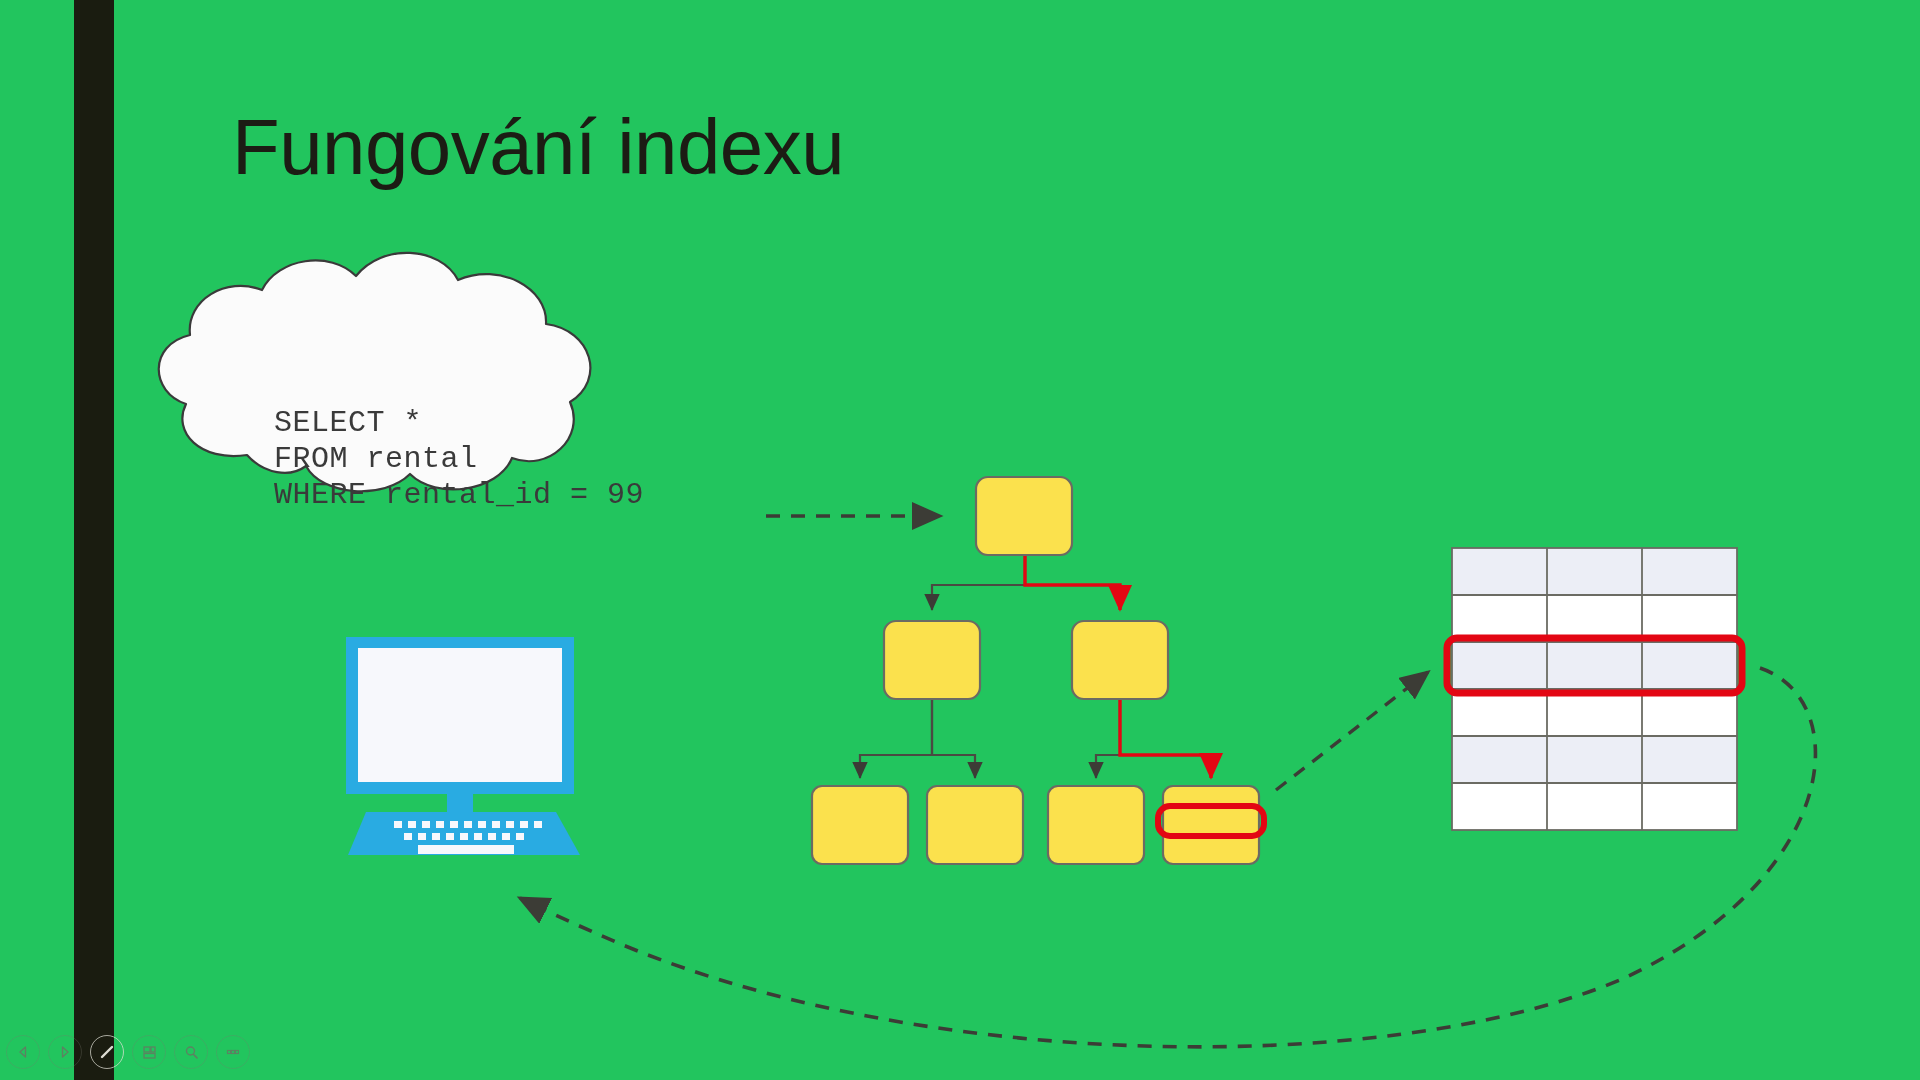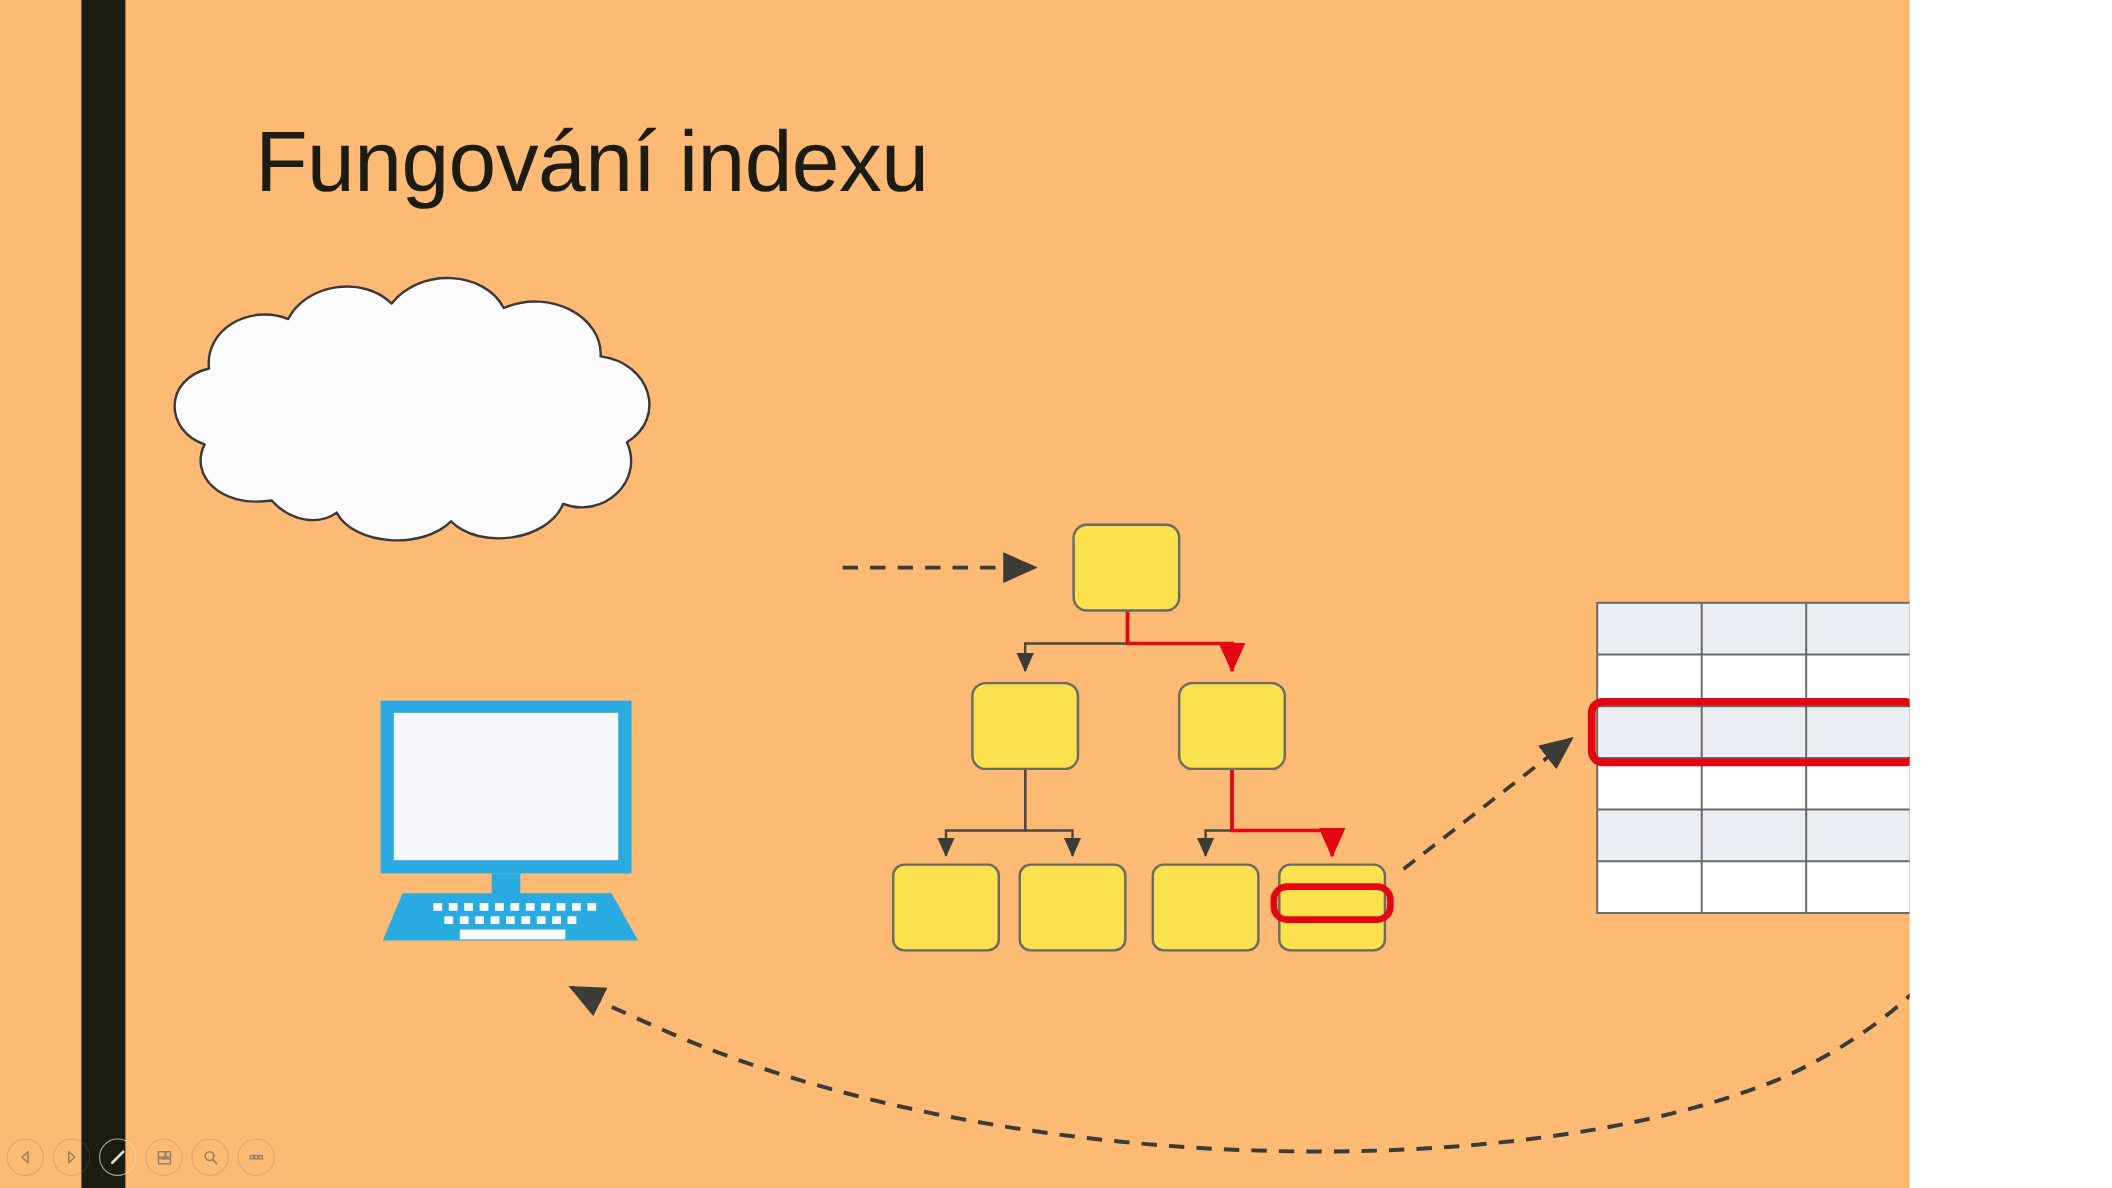--- a/index.html
+++ b/index.html
@@ -9,23 +9,23 @@
     background: #ffffff;
   }
   body {
     width: 1920px;
     height: 1080px;
     overflow: hidden;
     font-family: "Liberation Sans", sans-serif;
   }
   #slide {
     position: relative;
-    width: 1736px;
-    height: 1080px;
-    background: #fdba74;
+    width: 1920px;
+    height: 1080px;
+    background: #22c55e;
     overflow: hidden;
   }
   
   #left-stripe {
     position: absolute;
     left: 74px;
     top: 0;
     width: 40px;
     height: 1080px;
     background: #1a1c10;
@@ -231,20 +231,23 @@
     </g>
 
     <g>
       <path d="M 1760 668
                C 1855 700, 1840 880, 1620 980
                C 1380 1080, 900 1070, 600 935
                C 570 922, 540 908, 520 898" fill="none" stroke="#3c3c36" stroke-width="3.6" stroke-dasharray="14 11" marker-end="url(#arrowDark)"></path>
     </g>
   </svg>
 
+  <div id="sql-text">SELECT *
+FROM rental
+WHERE rental_id = 99</div>
 
   <div id="toolbar">
     <div class="tb-btn" title="Previous">
       <svg width="16" height="16" viewBox="0 0 16 16" aria-hidden="true">
         <path d="M10.5 3 L5 8 L10.5 13 Z" fill="none" stroke="#6e6e62" stroke-width="1.4" stroke-linejoin="round"></path>
       </svg>
     </div>
     <div class="tb-btn" title="Next">
       <svg width="16" height="16" viewBox="0 0 16 16" aria-hidden="true">
         <path d="M5.5 3 L11 8 L5.5 13 Z" fill="none" stroke="#6e6e62" stroke-width="1.4" stroke-linejoin="round"></path>

